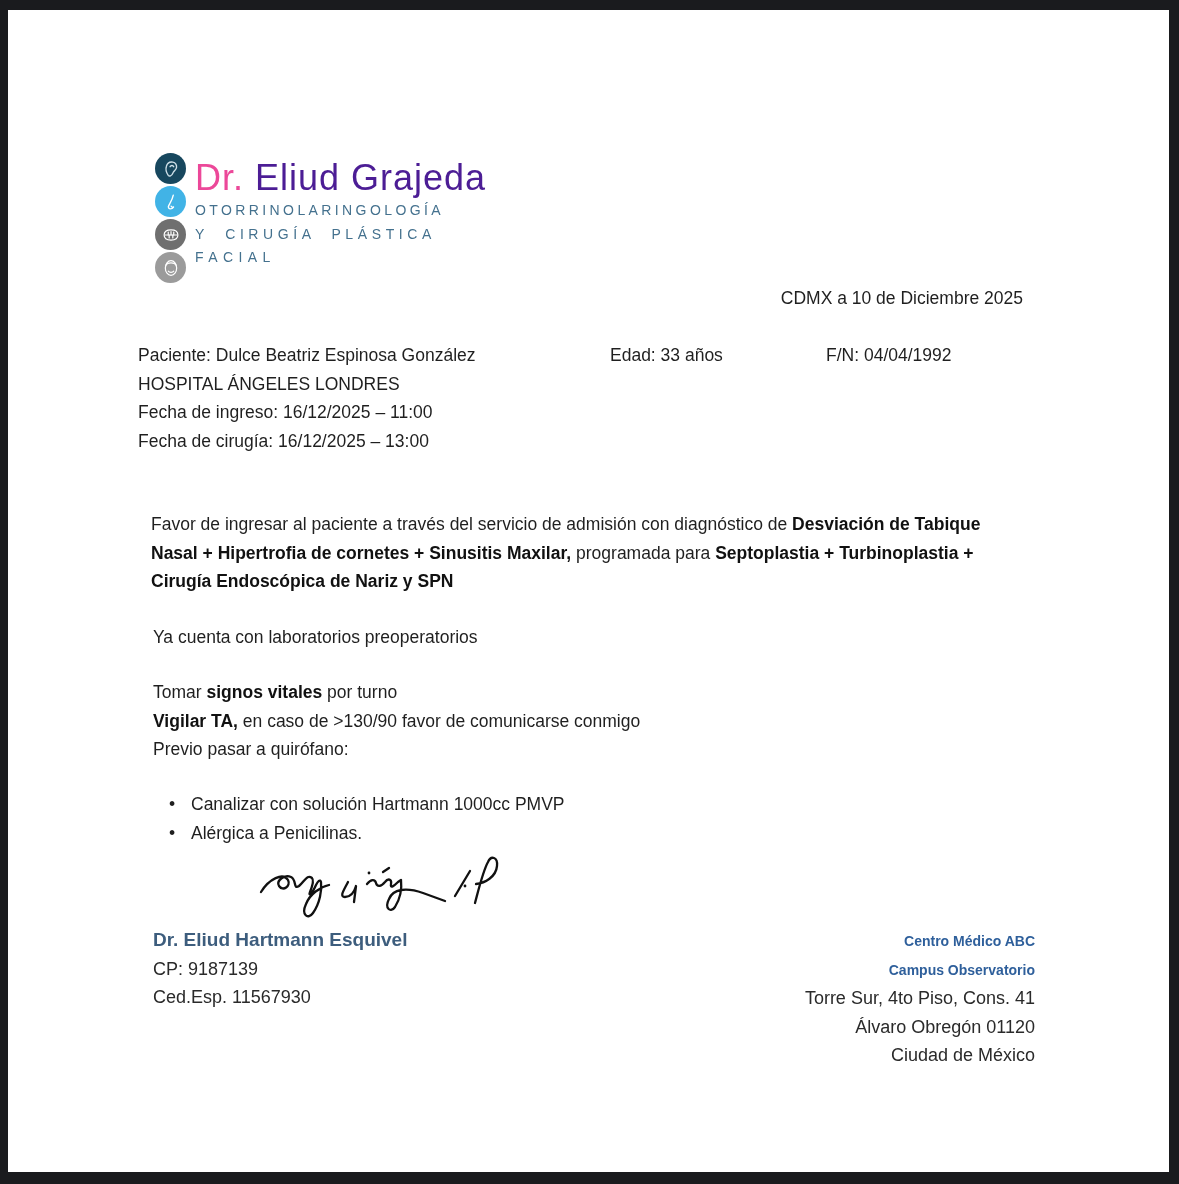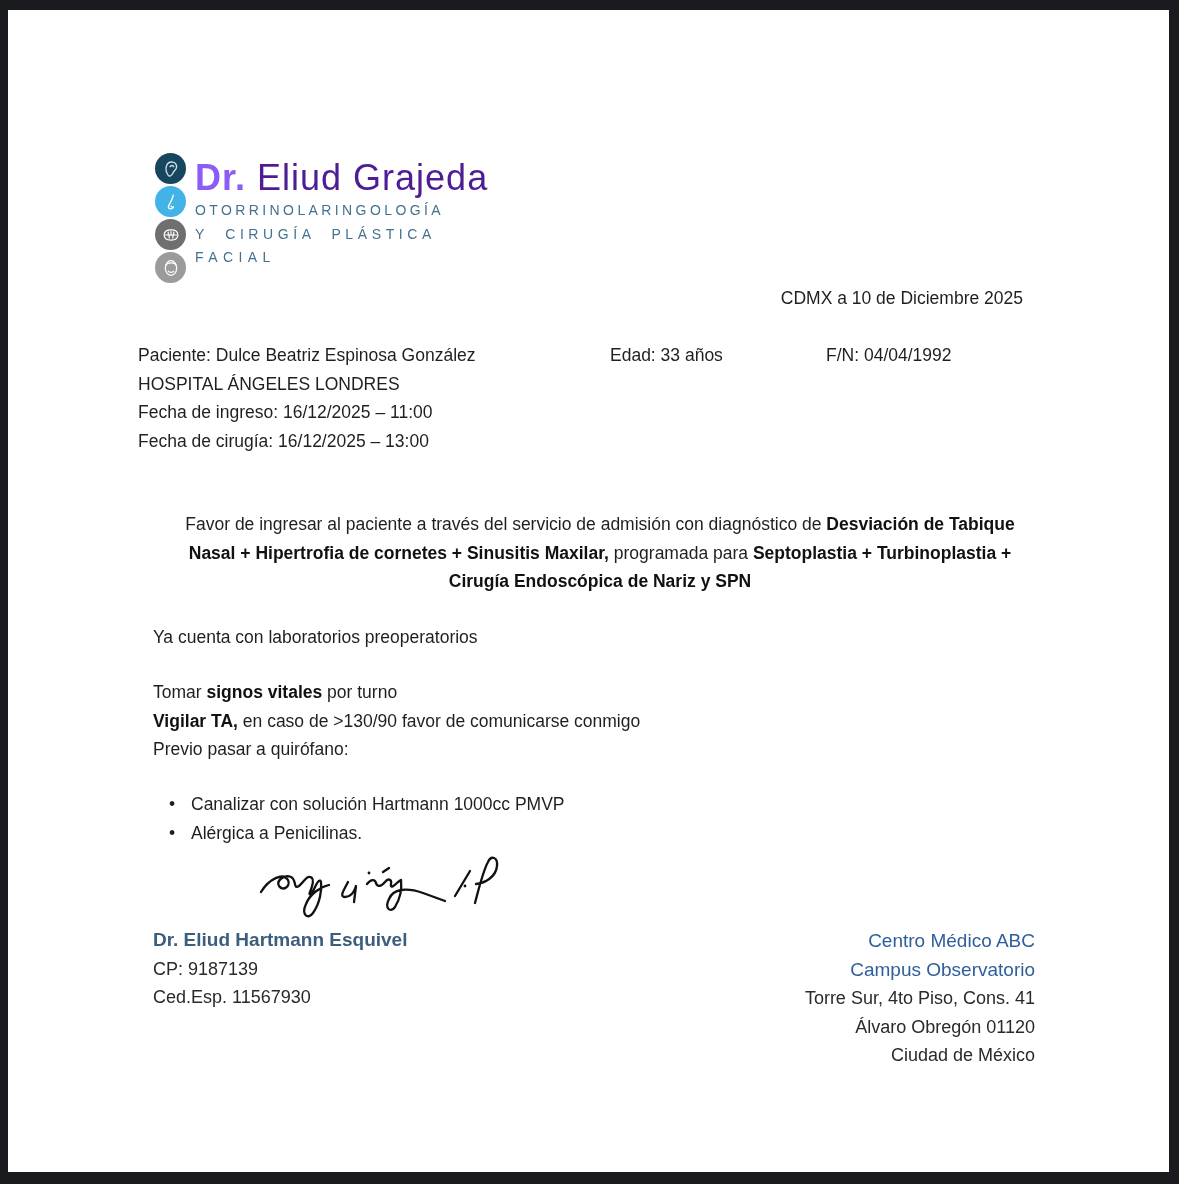--- a/index.html
+++ b/index.html
@@ -17,48 +17,48 @@
   .logo{position:absolute;left:147px;top:143px;display:flex;}
   .logo-icons{display:flex;flex-direction:column;gap:2px;margin-right:9px;}
   .logo-circle{width:31px;height:31px;border-radius:50%;display:flex;align-items:center;justify-content:center;}
   .c-ear{background:#17475e;}
   .c-nose{background:#41b3e6;}
   .c-mouth{background:#6f6f6f;}
   .c-face{background:#9b9b9b;}
   .logo-circle svg{width:22px;height:22px;}
   .logo-text{padding-top:6px;}
   .logo-title{font-size:36px;font-weight:300;letter-spacing:1px;line-height:38px;white-space:nowrap;}
-  .logo-title .dr{color:#8b5cf6;font-weight:bold;}
+  .logo-title .dr{color:#ec4899;}
   .logo-title .nm{color:#4c1d95;}
   .logo-sub{color:#44718e;font-size:14px;font-weight:500;line-height:20.5px;margin-top:3px;}
   .sub1{letter-spacing:3.4px;}
   .sub2{letter-spacing:4.6px;word-spacing:8px;}
   .sub3{letter-spacing:5.4px;}
   
   .t{position:absolute;font-size:17.5px;color:#1f1f1f;line-height:28.5px;}
   .date-line{left:145px;top:274px;width:870px;text-align:right;}
   .patient-block{left:130px;top:331px;width:880px;}
   .patient-row{position:relative;height:28.5px;}
   .patient-row .col-age{position:absolute;left:472px;top:0;}
   .patient-row .col-birth{position:absolute;left:688px;top:0;}
-  .order-par{left:156px;top:500px;width:872px;text-align:center;}
+  .order-par{left:143px;top:500px;width:872px;}
   .labs-line{left:145px;top:613px;width:872px;}
   .vitals-block{left:145px;top:668px;width:872px;}
   .bullets{left:145px;top:780px;width:760px;}
   .bullet-row{display:flex;}
   .bullet-mark{width:38px;text-align:center;flex:none;}
   b,.bold{font-weight:bold;color:#111;}
   
   .signature{position:absolute;left:247px;top:830px;width:250px;height:85px;}
   .signature svg{width:100%;height:100%;}
   
   .footer-left{position:absolute;left:145px;top:916px;font-size:18px;line-height:28.5px;color:#2a2a2a;}
   .footer-left .doc-name{color:#3d5d7d;font-weight:bold;font-size:19px;}
   .footer-right{position:absolute;right:134px;top:917px;text-align:right;font-size:18px;line-height:28.5px;color:#2a2a2a;}
-  .footer-right .blue{color:#2e5f9b;font-weight:normal;font-size:19px;}
+  .footer-right .blue{color:#2e5f9b;font-weight:bold;font-size:14px;}
 </style>
 </head>
 <body>
 
 <div class="paper">
 
   <div class="logo">
     <div class="logo-icons">
       <div class="logo-circle c-ear">
         <svg viewBox="0 0 24 24" fill="none" stroke="#cfe0e8" stroke-width="1.5" stroke-linecap="round">

